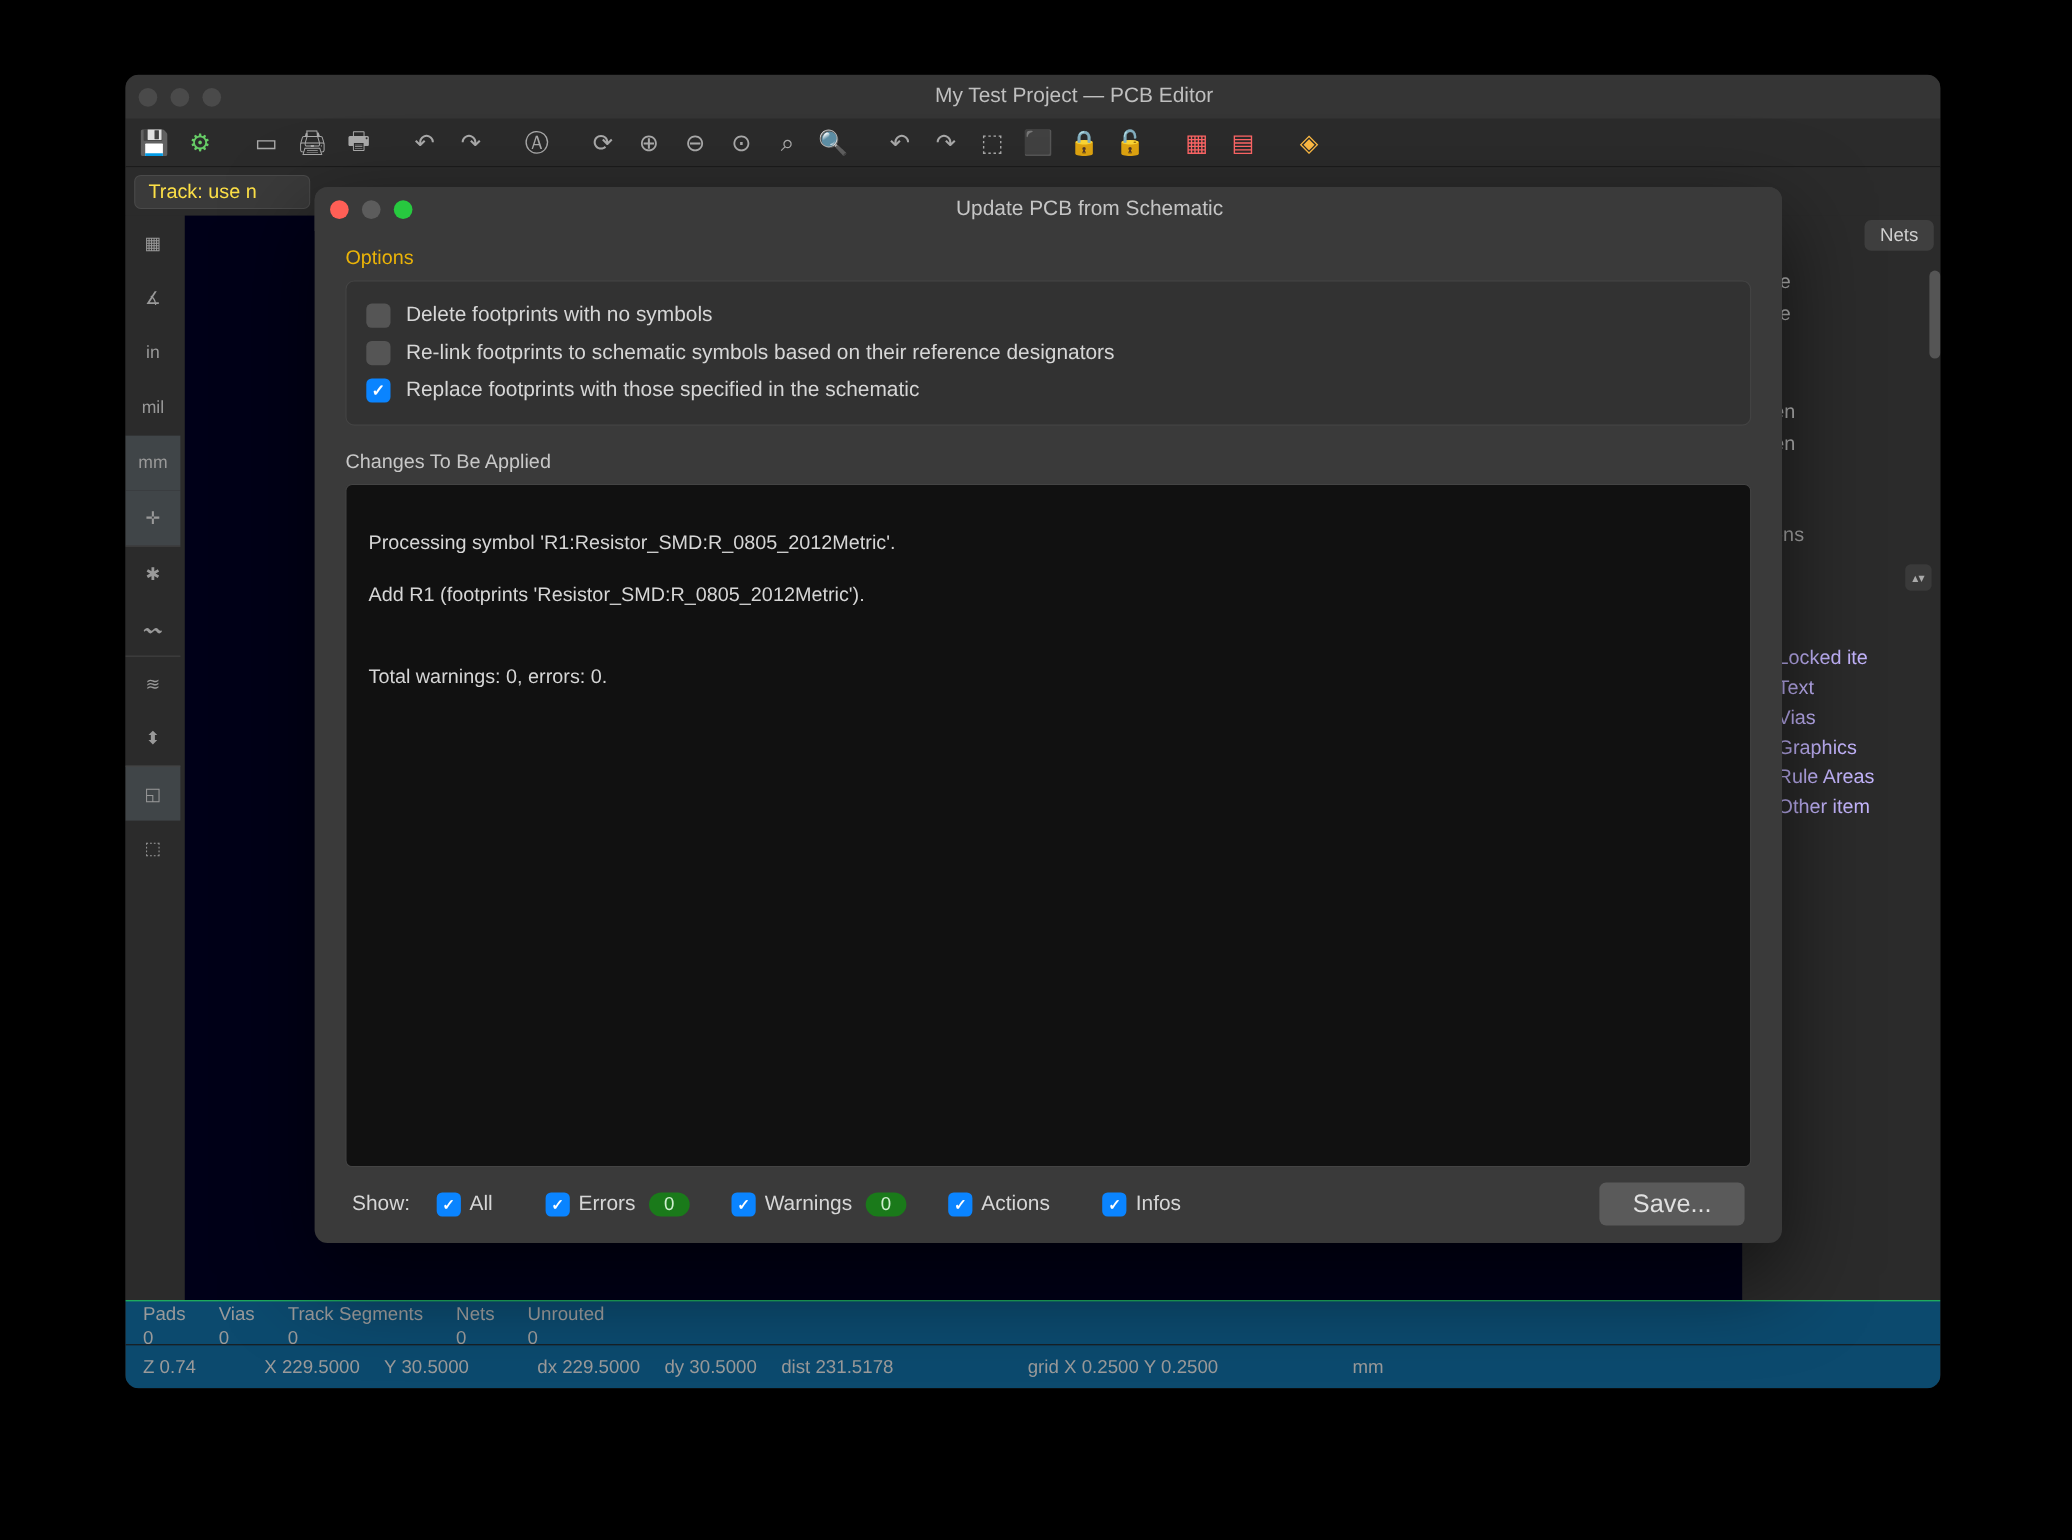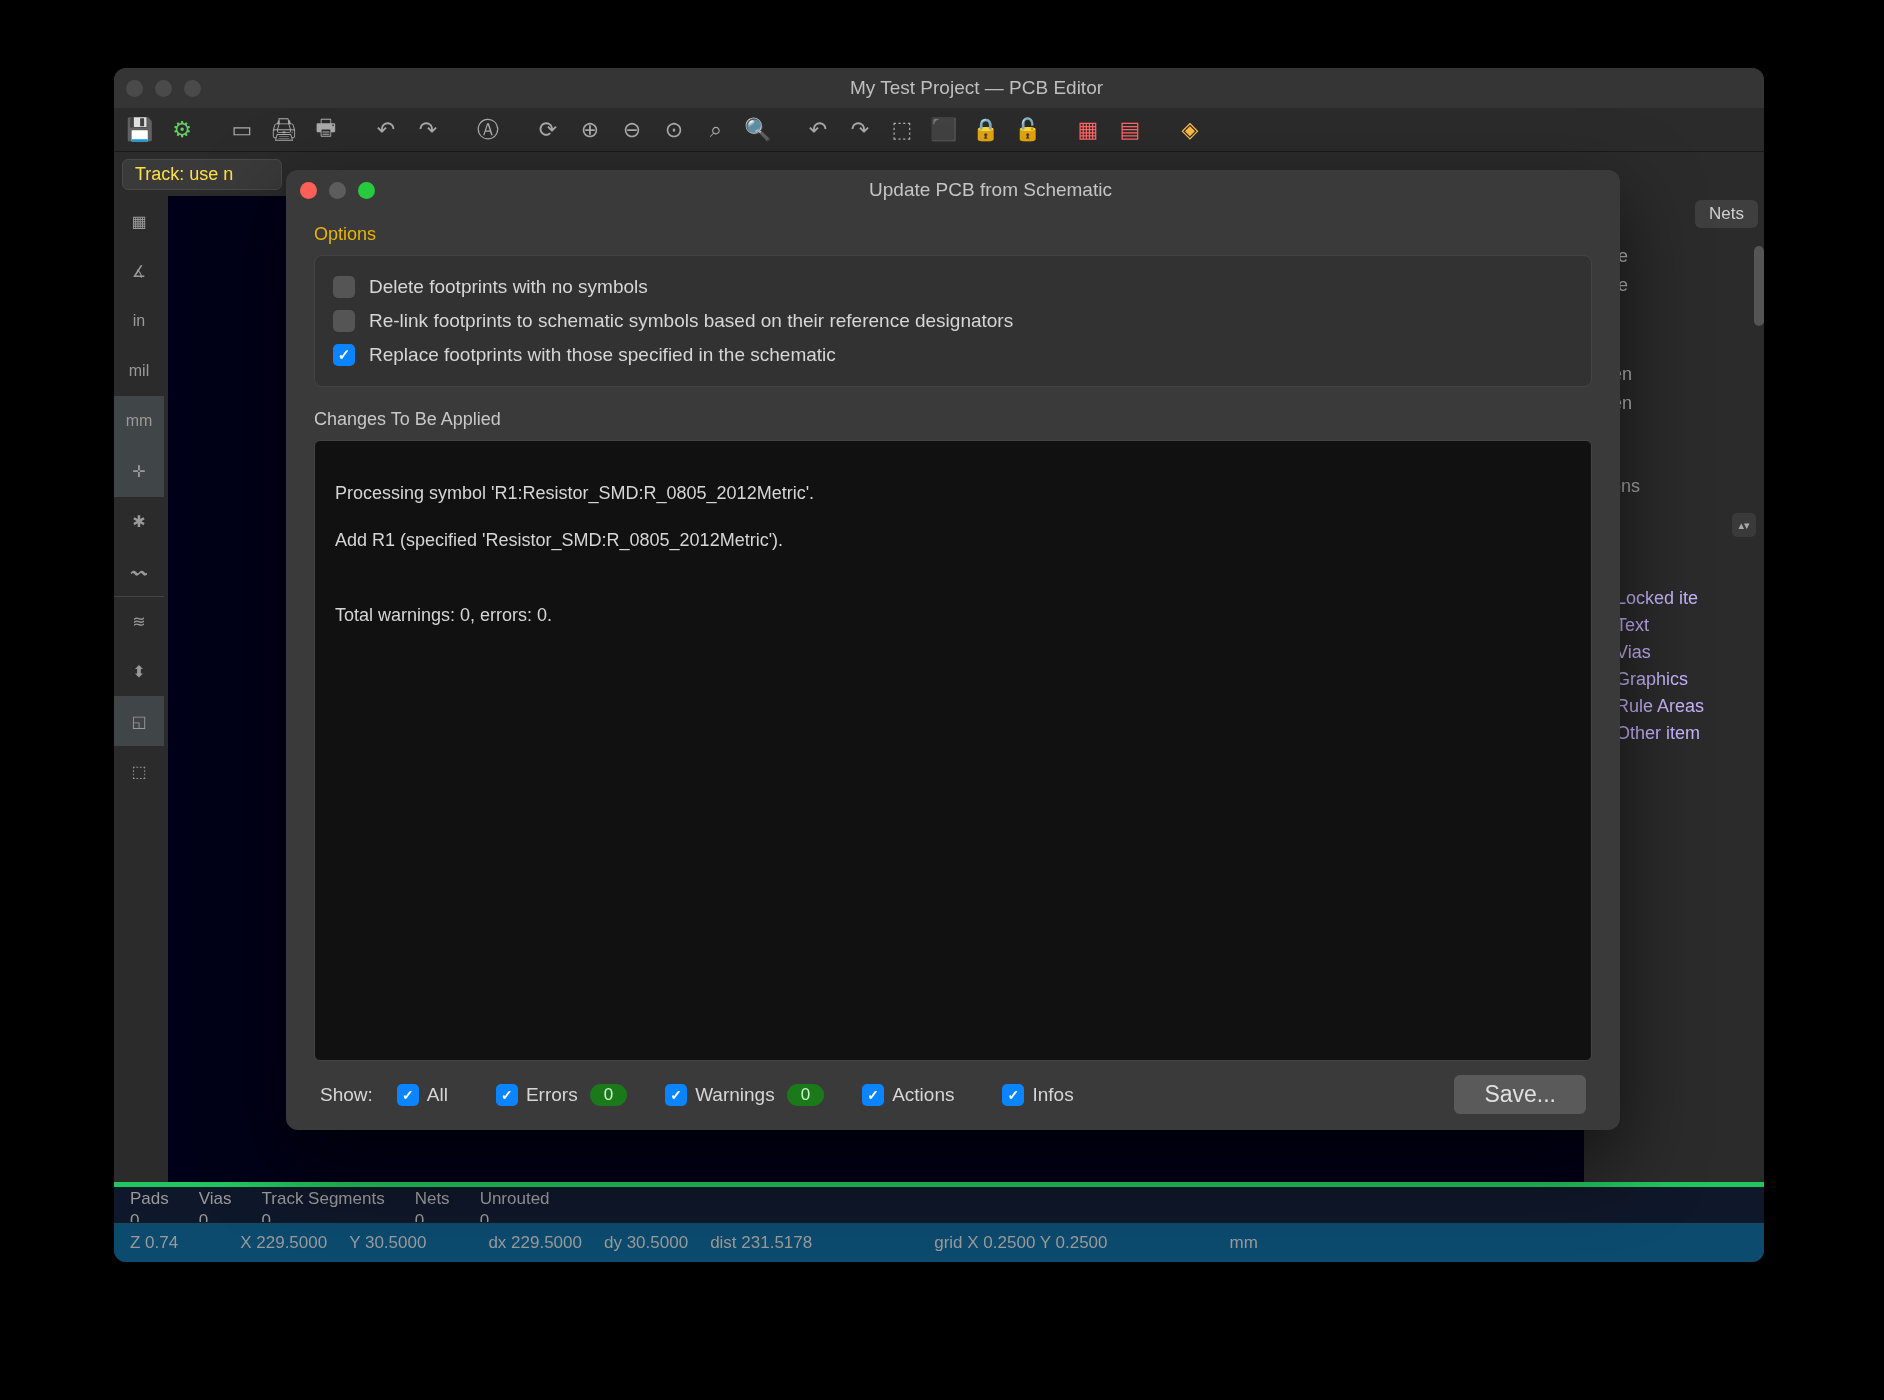--- a/index.html
+++ b/index.html
@@ -37,21 +37,21 @@
 .right-tabs { display: flex; justify-content: flex-end; padding: 4px 6px; }
 .right-tab { background: #3f3f3f; border-radius: 6px; padding: 4px 14px; color: #d0d0d0; font-size: 17px; }
 .right-items { padding: 10px 8px; }
 .right-item { color: #bbb; font-size: 18px; padding: 4px; }
 .right-options { color: #aaa; font-size: 18px; padding: 8px; }
 .right-checks { padding: 10px 6px; }
 .right-check { display: flex; align-items: center; gap: 8px; color: #c4b5fd; font-size: 18px; padding: 3px 0; }
 .right-check .cb { width: 18px; height: 18px; background: #0a84ff; border-radius: 3px; }
 
 
-.statusbar1 { position: absolute; bottom: 40px; left: 0; right: 0; height: 40px; background: #0f172a; display: flex; align-items: flex-start; padding: 2px 16px; gap: 30px; color: #9a9a9a; font-size: 17px; border-top: 5px solid #22c55e; }
+.statusbar1 { position: absolute; bottom: 40px; left: 0; right: 0; height: 40px; background: #0c4a6e; display: flex; align-items: flex-start; padding: 2px 16px; gap: 30px; color: #9a9a9a; font-size: 17px; border-top: 1px solid #22c55e; }
 .statusbar1 .col { display: flex; flex-direction: column; gap: 2px; }
 .statusbar2 { position: absolute; bottom: 0; left: 0; right: 0; height: 40px; background: #0c4a6e; display: flex; align-items: center; padding: 0 16px; gap: 22px; color: #9a9a9a; font-size: 17px; border-top: 1px solid #1a1a1a; }
 
 
 .dialog { position: absolute; left: 286px; top: 170px; width: 1334px; height: 960px; background: #3a3a3a; border-radius: 12px; box-shadow: 0 30px 80px rgba(0,0,0,0.6); display: flex; flex-direction: column; }
 .dialog-title { height: 40px; display: flex; align-items: center; padding: 0 14px; background: #3a3a3a; border-radius: 12px 12px 0 0; }
 .dialog-title .traffic-light.red { background: #ff5f56; }
 .dialog-title .traffic-light.yellow { background: #5c5c5c; }
 .dialog-title .traffic-light.green { background: #27c93f; }
 .dialog-title-text { flex: 1; text-align: center; color: #c5c5c5; font-size: 19px; }
@@ -261,21 +261,21 @@
       </div>
       <div class="opt-row">
         <div class="checkbox checked"></div>
         <span>Replace footprints with those specified in the schematic</span>
       </div>
     </div>
 
     <div class="changes-label">Changes To Be Applied</div>
     <div class="log-box">
       <div>Processing symbol 'R1:Resistor_SMD:R_0805_2012Metric'.</div>
-      <div>Add R1 (specified 'Resistor_SMD:R_0805_2012Metric').</div>
+      <div>Add R1 (footprints 'Resistor_SMD:R_0805_2012Metric').</div>
       <div class="log-total">Total warnings: 0, errors: 0.</div>
     </div>
 
     <div class="show-row">
       <span class="show-label">Show:</span>
       <div class="show-item">
           <div class="show-cb"></div>
           <span>All</span>
         </div>
       <div class="show-item" style="margin-left:30px">

